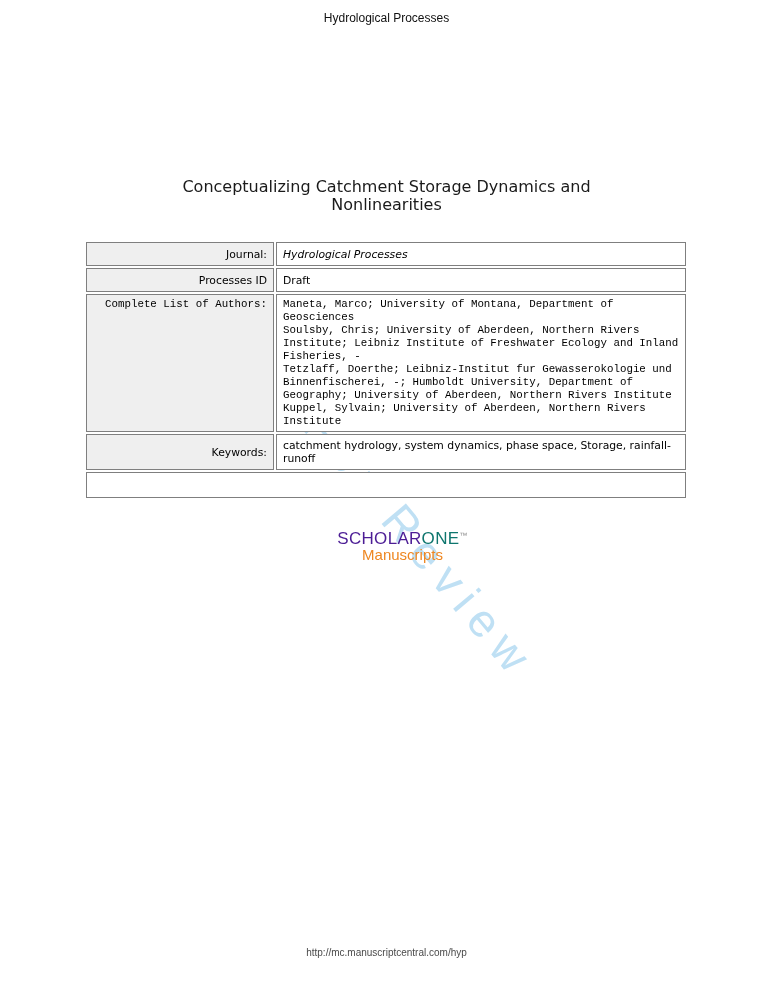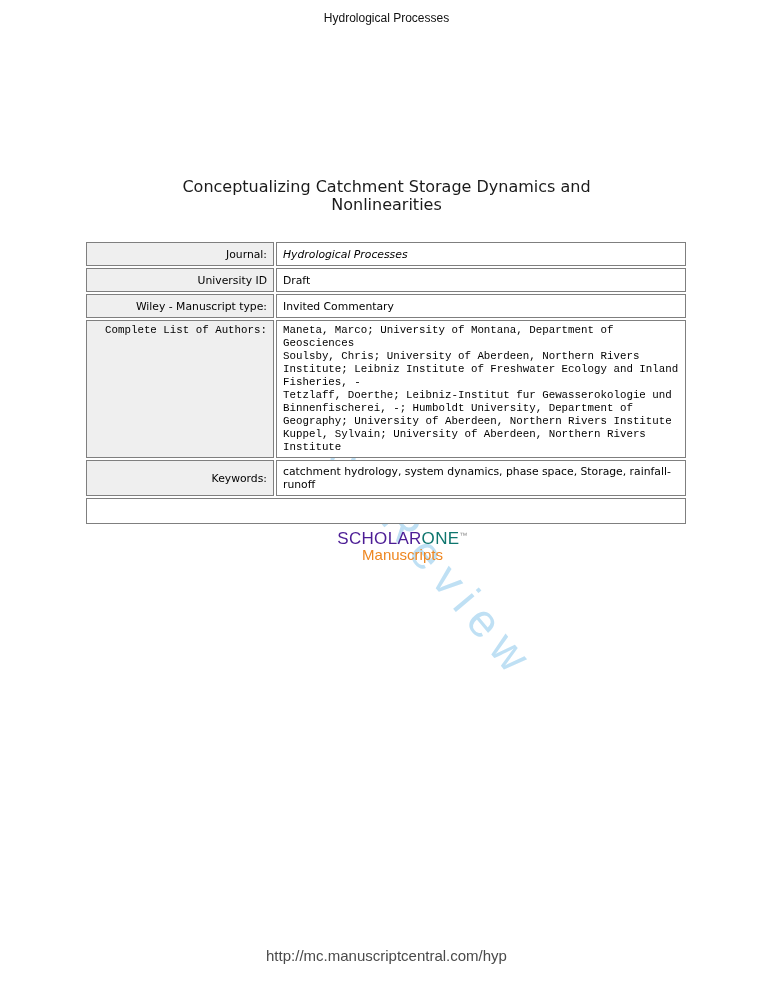--- a/index.html
+++ b/index.html
@@ -39,21 +39,21 @@
     font-size: 12px;
     color: #111;
   }
   .footer-url {
     position: absolute;
     top: 947px; left: 0;
     width: 100%;
     text-align: center;
     z-index: 3;
     font-family: "Liberation Sans", sans-serif;
-    font-size: 15px;
+    font-size: 10px;
     color: #4a4a4a;
   }
 
   
   .paper-title {
     position: absolute;
     top: 178px; left: 0;
     width: 100%;
     text-align: center;
     z-index: 3;
@@ -123,26 +123,22 @@
 <div class="paper-title">Conceptualizing Catchment Storage Dynamics and
 Nonlinearities</div>
 
 <table class="meta">
   <tbody>
       <tr class="r-single">
     <td class="label">Journal:</td>
     <td class="italic">Hydrological Processes</td>
   </tr>
   <tr class="r-single">
-    <td class="label">University ID</td>
+    <td class="label">Processes ID</td>
     <td>Draft</td>
-  </tr>
-  <tr class="r-single">
-    <td class="label">Wiley - Manuscript type:</td>
-    <td>Invited Commentary</td>
   </tr>
   <tr class="r-authors">
     <td class="label top">Complete List of Authors:</td>
     <td class="top pre">Maneta, Marco; University of Montana, Department of Geosciences
 Soulsby, Chris; University of Aberdeen, Northern Rivers Institute; Leibniz Institute of Freshwater Ecology and Inland Fisheries, -
 Tetzlaff, Doerthe; Leibniz-Institut fur Gewasserokologie und Binnenfischerei, -; Humboldt University, Department of Geography; University of Aberdeen, Northern Rivers Institute
 Kuppel, Sylvain; University of Aberdeen, Northern Rivers Institute</td>
   </tr>
   <tr class="r-keywords">
     <td class="label">Keywords:</td>

